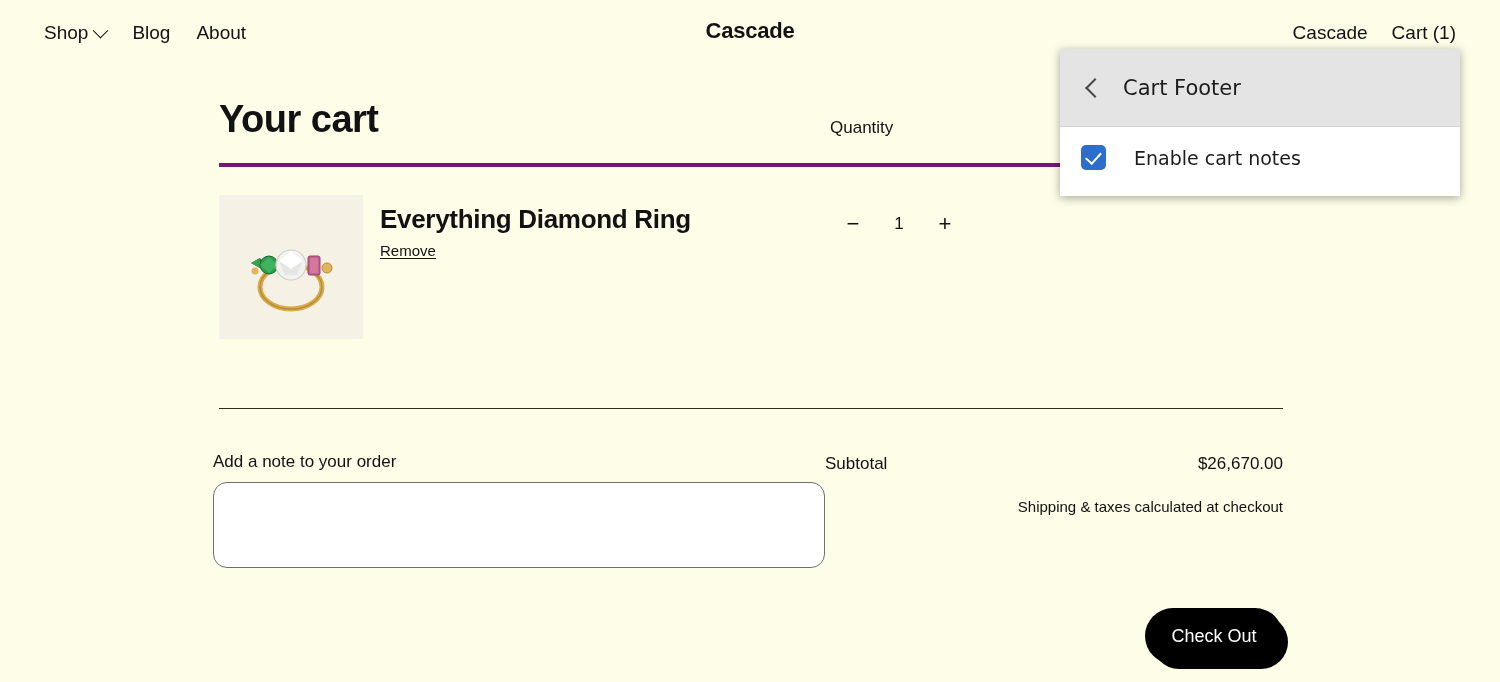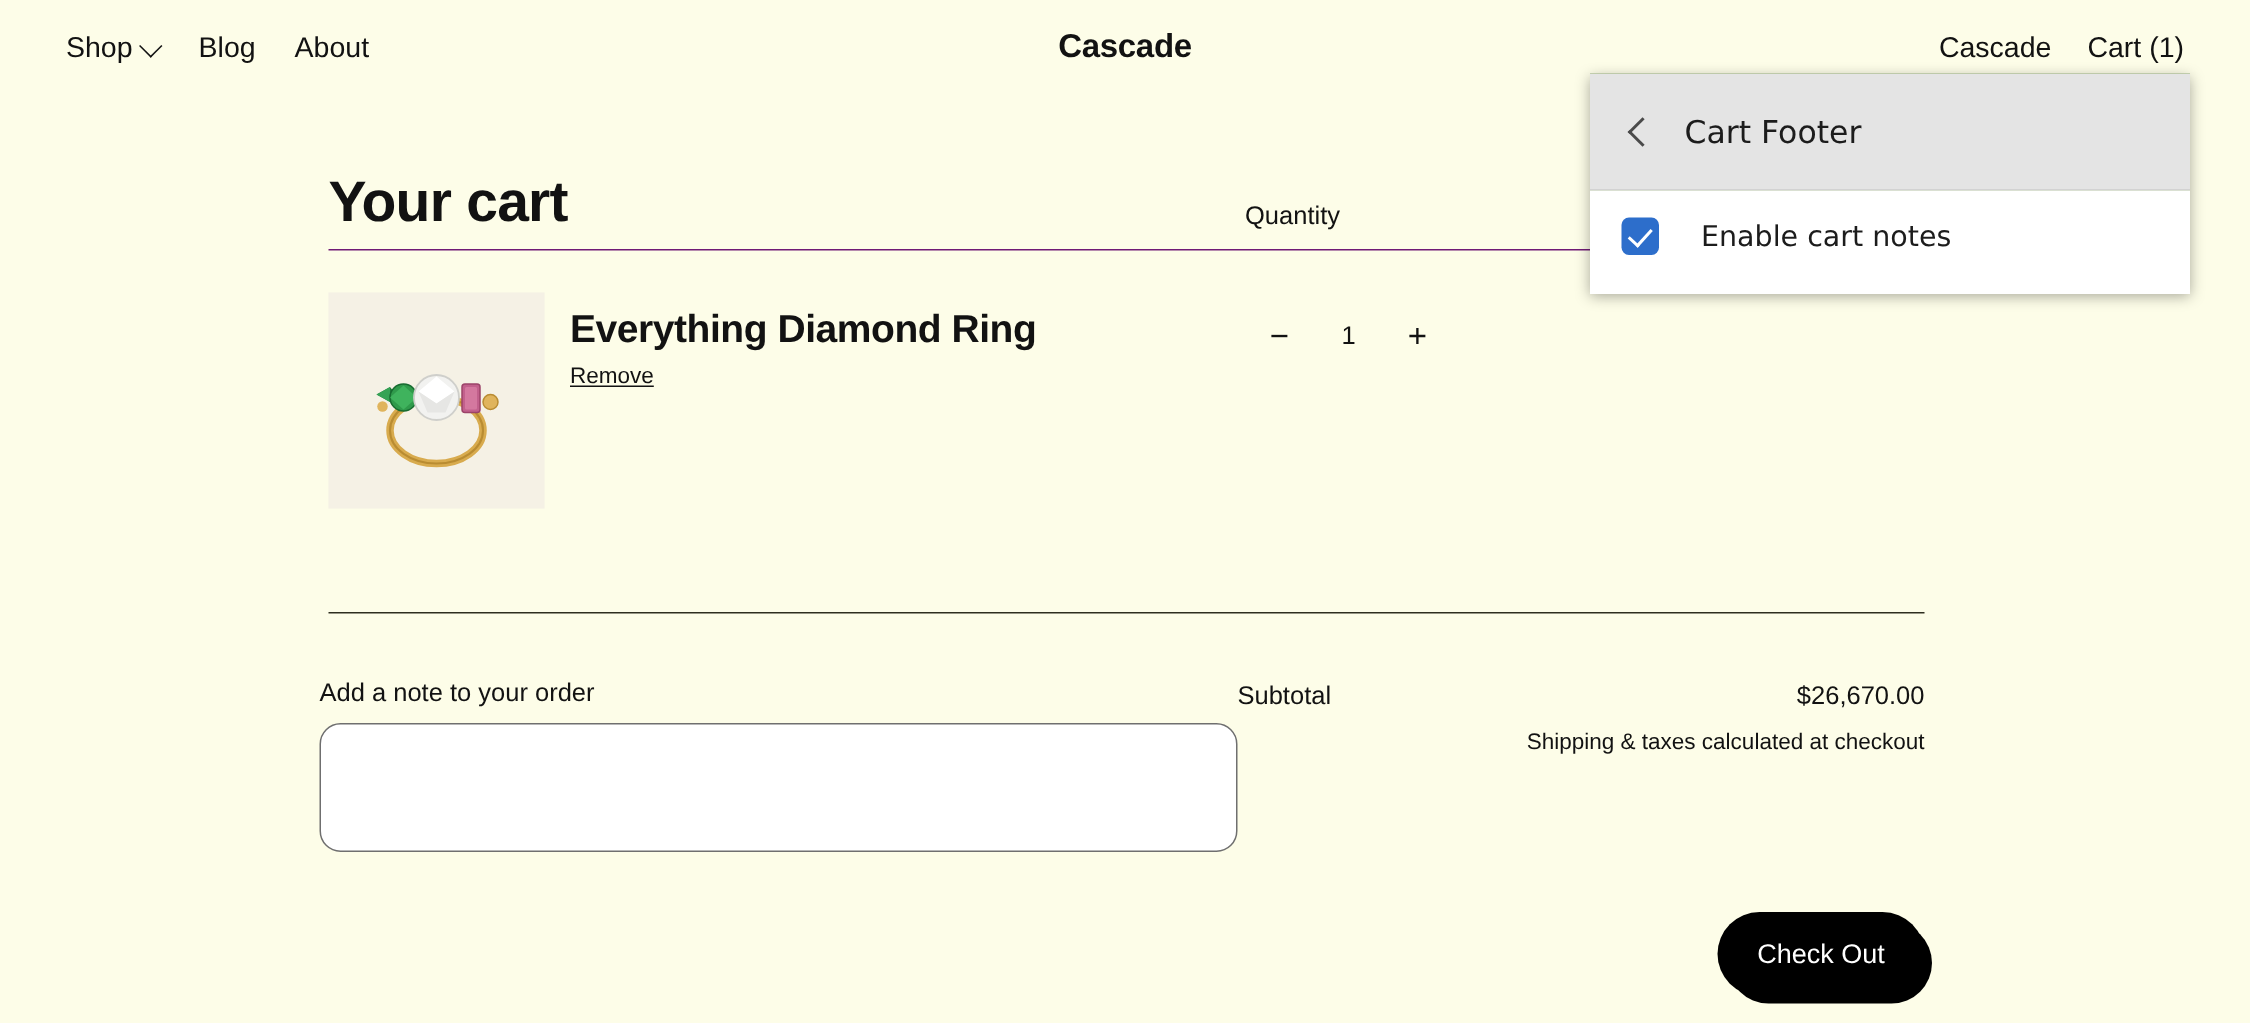--- a/index.html
+++ b/index.html
@@ -70,22 +70,22 @@
   .cart-wrap {
     position: absolute;
     left: 219px;
     top: 95px;
     width: 1064px;
   }
   .cart-head-row {
     display: flex;
     align-items: flex-end;
     height: 72px;
-    border-bottom: 1px solid #701a75;
-    padding-bottom: 12px;
+    border-bottom: 4px solid #701a75;
+    padding-bottom: 25px;
   }
   .cart-title {
     font-size: 38px;
     font-weight: 700;
     letter-spacing: -0.5px;
     line-height: 1;
     flex: 0 0 611px;
   }
   .col-quantity {
     font-size: 17px;
@@ -192,21 +192,21 @@
     padding-top: 2px;
     position: relative;
   }
   .subtotal-row {
     display: flex;
     justify-content: space-between;
     font-size: 17px;
   }
   .subtotal-label { text-align: center; }
   .tax-note {
-    margin-top: 12px;
+    margin-top: 24px;
     font-size: 15px;
   }
   .checkout-wrap {
     position: absolute;
     right: 0;
     top: 128px;
   }
   .checkout-btn {
     position: relative;
     background: #000000;

